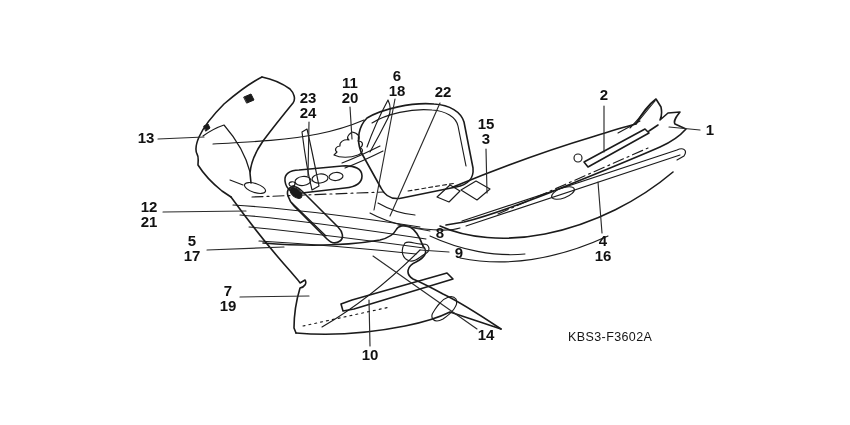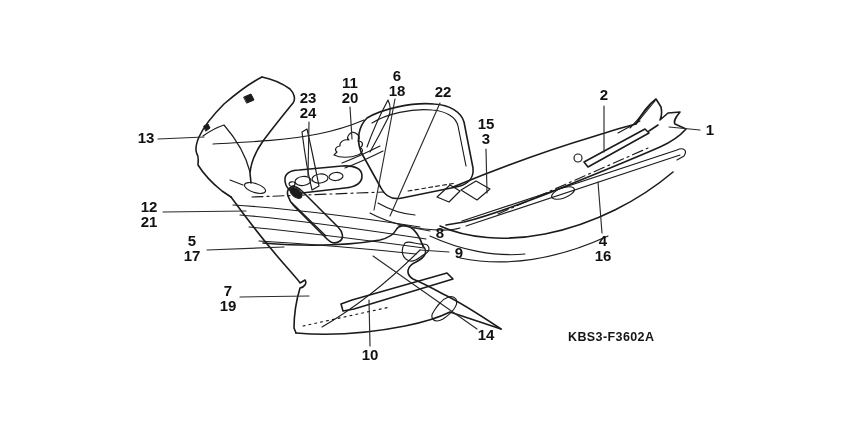--- a/index.html
+++ b/index.html
@@ -10,21 +10,21 @@
       stroke:#1b1b1b;fill:none;stroke-width:1.6;stroke-linecap:round;stroke-linejoin:round;}
   svg .thin{stroke-width:1.15;}
   svg .solidfill{fill:#1b1b1b;stroke:#1b1b1b;stroke-width:1;}
   svg .dashdot{stroke-dasharray:11 4 2 4;stroke-width:1.15;}
   svg .dotted{stroke-dasharray:2 4;stroke-width:1.15;}
   svg .dashed{stroke-dasharray:4 3;stroke-width:1.1;}
   svg .leader{stroke:#2b2b2b;stroke-width:1.15;}
   text.callout-num{font-family:"Liberation Sans",sans-serif;font-size:15px;font-weight:600;
       fill:#111;text-anchor:middle;}
   #part-code{position:absolute;left:568px;top:330px;width:180px;font-size:12.5px;
-      font-weight:700;letter-spacing:.4px;color:#151515;}
+      font-weight:400;letter-spacing:.4px;color:#151515;}
 </style>
 </head>
 <body>
 
 <div id="stage">
 
   <svg width="850" height="425" viewBox="0 0 850 425">
 
     <g>
       <path d="M262,77 C252,82 238,92 224,104 C214,114 204,126 199,137 C196,144 195,150 197,154 C199,157 198,161 198,165 C203,173 212,183 222,191 L231,197"></path>

